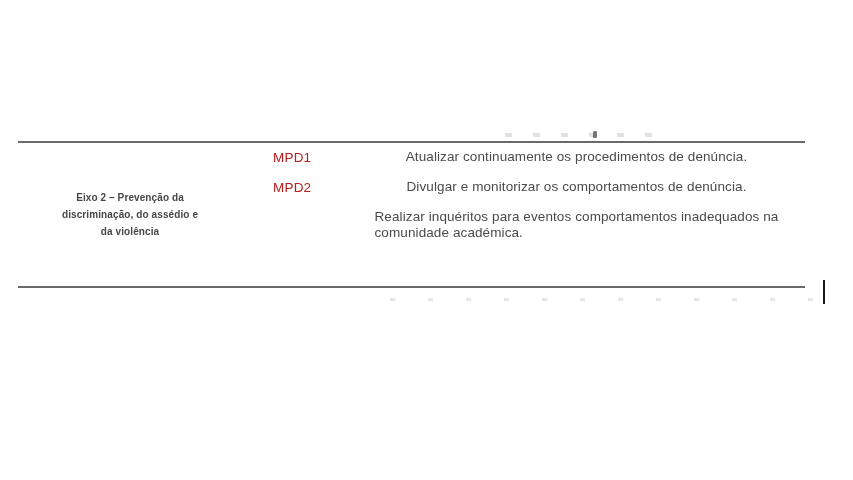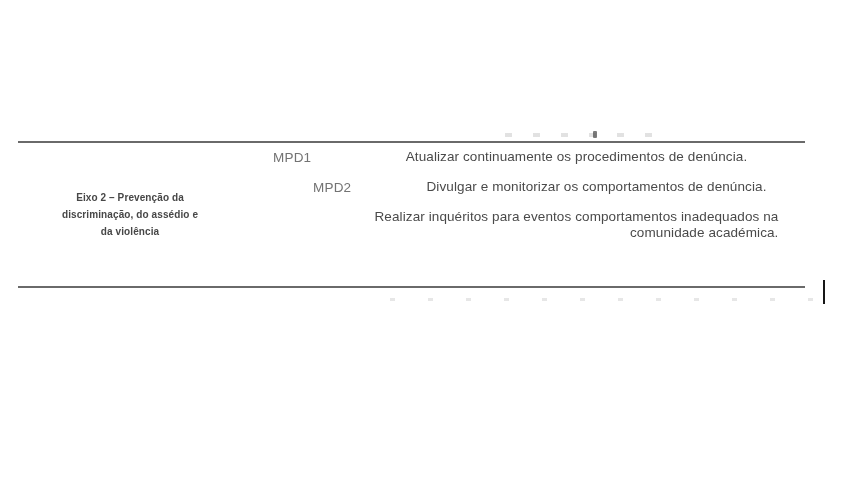--- a/index.html
+++ b/index.html
@@ -48,37 +48,37 @@
     white-space: pre-line;
     color: #474747;
     letter-spacing: 0.1px;
   }
   .code-cell {
     grid-column: 2;
     display: flex;
     align-items: center;
     justify-content: flex-start;
     font-size: 13.5px;
-    color: #737373;
+    color: #b91c1c;
     letter-spacing: 0.2px;
   }
   .desc-cell {
     grid-column: 3;
     display: flex;
     align-items: center;
     justify-content: center;
-    text-align: right;
+    text-align: left;
     font-size: 13.5px;
     line-height: 16.5px;
     white-space: pre-line;
     color: #4a4a4a;
     letter-spacing: 0.1px;
   }
   .r1 { grid-row: 1; }
-  .r2 { grid-row: 2; margin-left: 40px; }
+  .r2 { grid-row: 2; }
   .r3 { grid-row: 3; }
   .r4 { grid-row: 4; }
 
   
   .remnant-top {
     position: absolute;
     left: 505px;
     top: 133px;
     width: 150px;
     height: 4px;

